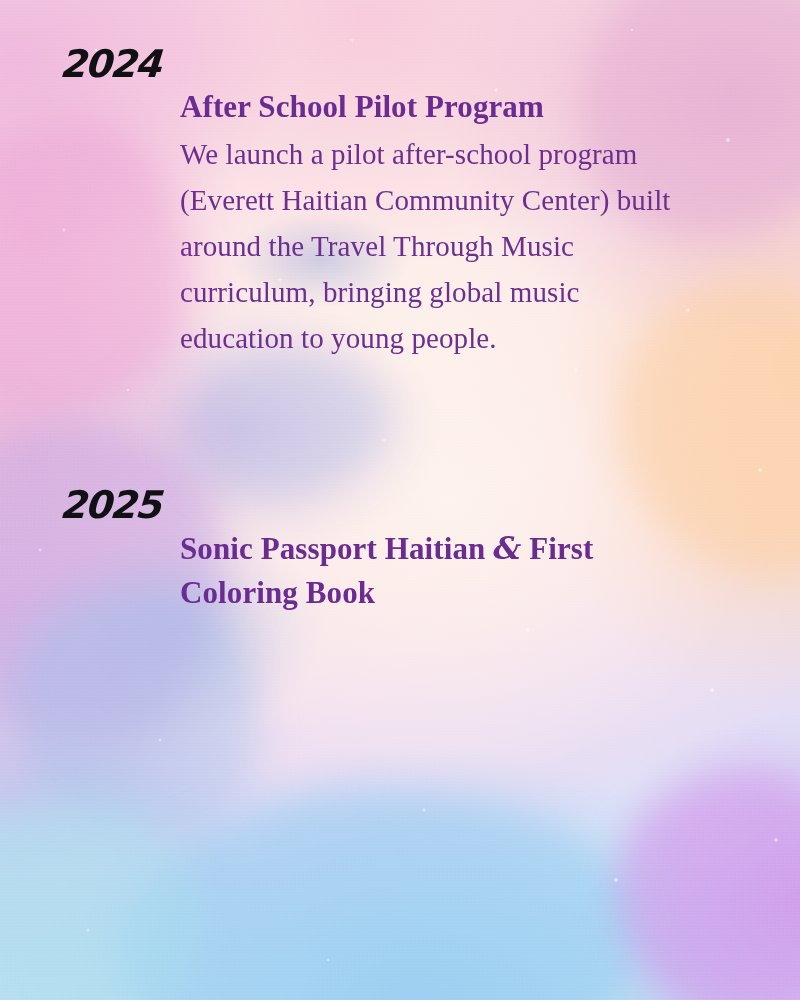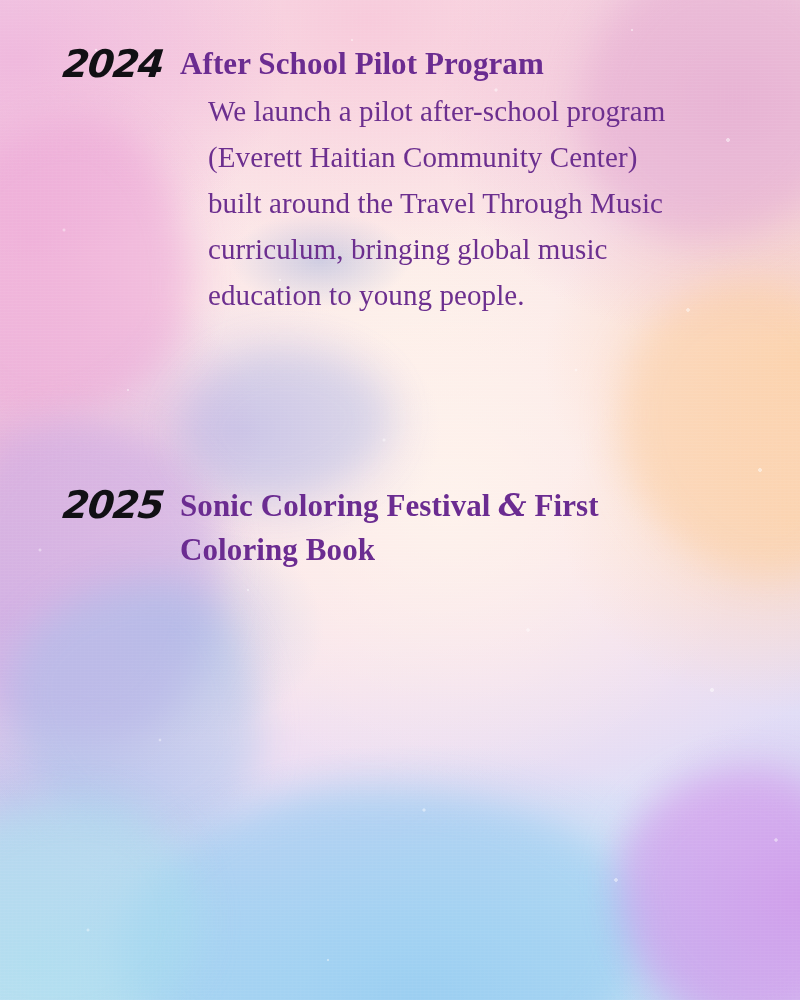--- a/index.html
+++ b/index.html
@@ -176,36 +176,36 @@
 
   .body-col { flex:1 1 auto; max-width:500px; }
 
   .entry-title {
     color:#6b2c91;
     font-family:"Liberation Serif", serif;
     font-weight:700;
     font-size:31px;
     line-height:44px;
     letter-spacing:.1px;
+    margin-top:43px;
   }
   .entry-title .amp {
     font-family:"DejaVu Serif", serif;
     font-style:italic;
     font-weight:700;
   }
 
   .entry-desc {
     color:#6c2f8f;
     font-family:"Liberation Serif", serif;
     font-weight:400;
     font-size:29px;
     line-height:46px;
     letter-spacing:.1px;
     margin-top:2px;
-    margin-left:28px;
   }
 
   
   #entry-2024 { left:55px; top:42px;  width:700px; }
   #entry-2025 { left:55px; top:483px; width:700px; }
 </style>
 </head>
 <body>
 
 <div id="page">
@@ -232,18 +232,18 @@
       <div class="year">2024</div>
       <div class="body-col">
         <div class="entry-title">After School Pilot Program</div>
         <div class="entry-desc">We launch a pilot after-school program (Everett Haitian Community Center) built around the Travel Through Music curriculum, bringing global music education to young people.</div>
       </div>
     </div>
 
     <div class="entry" id="entry-2025">
       <div class="year">2025</div>
       <div class="body-col">
-        <div class="entry-title"><span>Sonic Coloring Festival </span><span class="amp">&amp;</span><span> First Coloring Book</span></div>
+        <div class="entry-title"><span>Sonic Passport Haitian </span><span class="amp">&amp;</span><span> First Coloring Book</span></div>
       </div>
     </div>
 
   </div>
 </div>
 
 </body></html>

